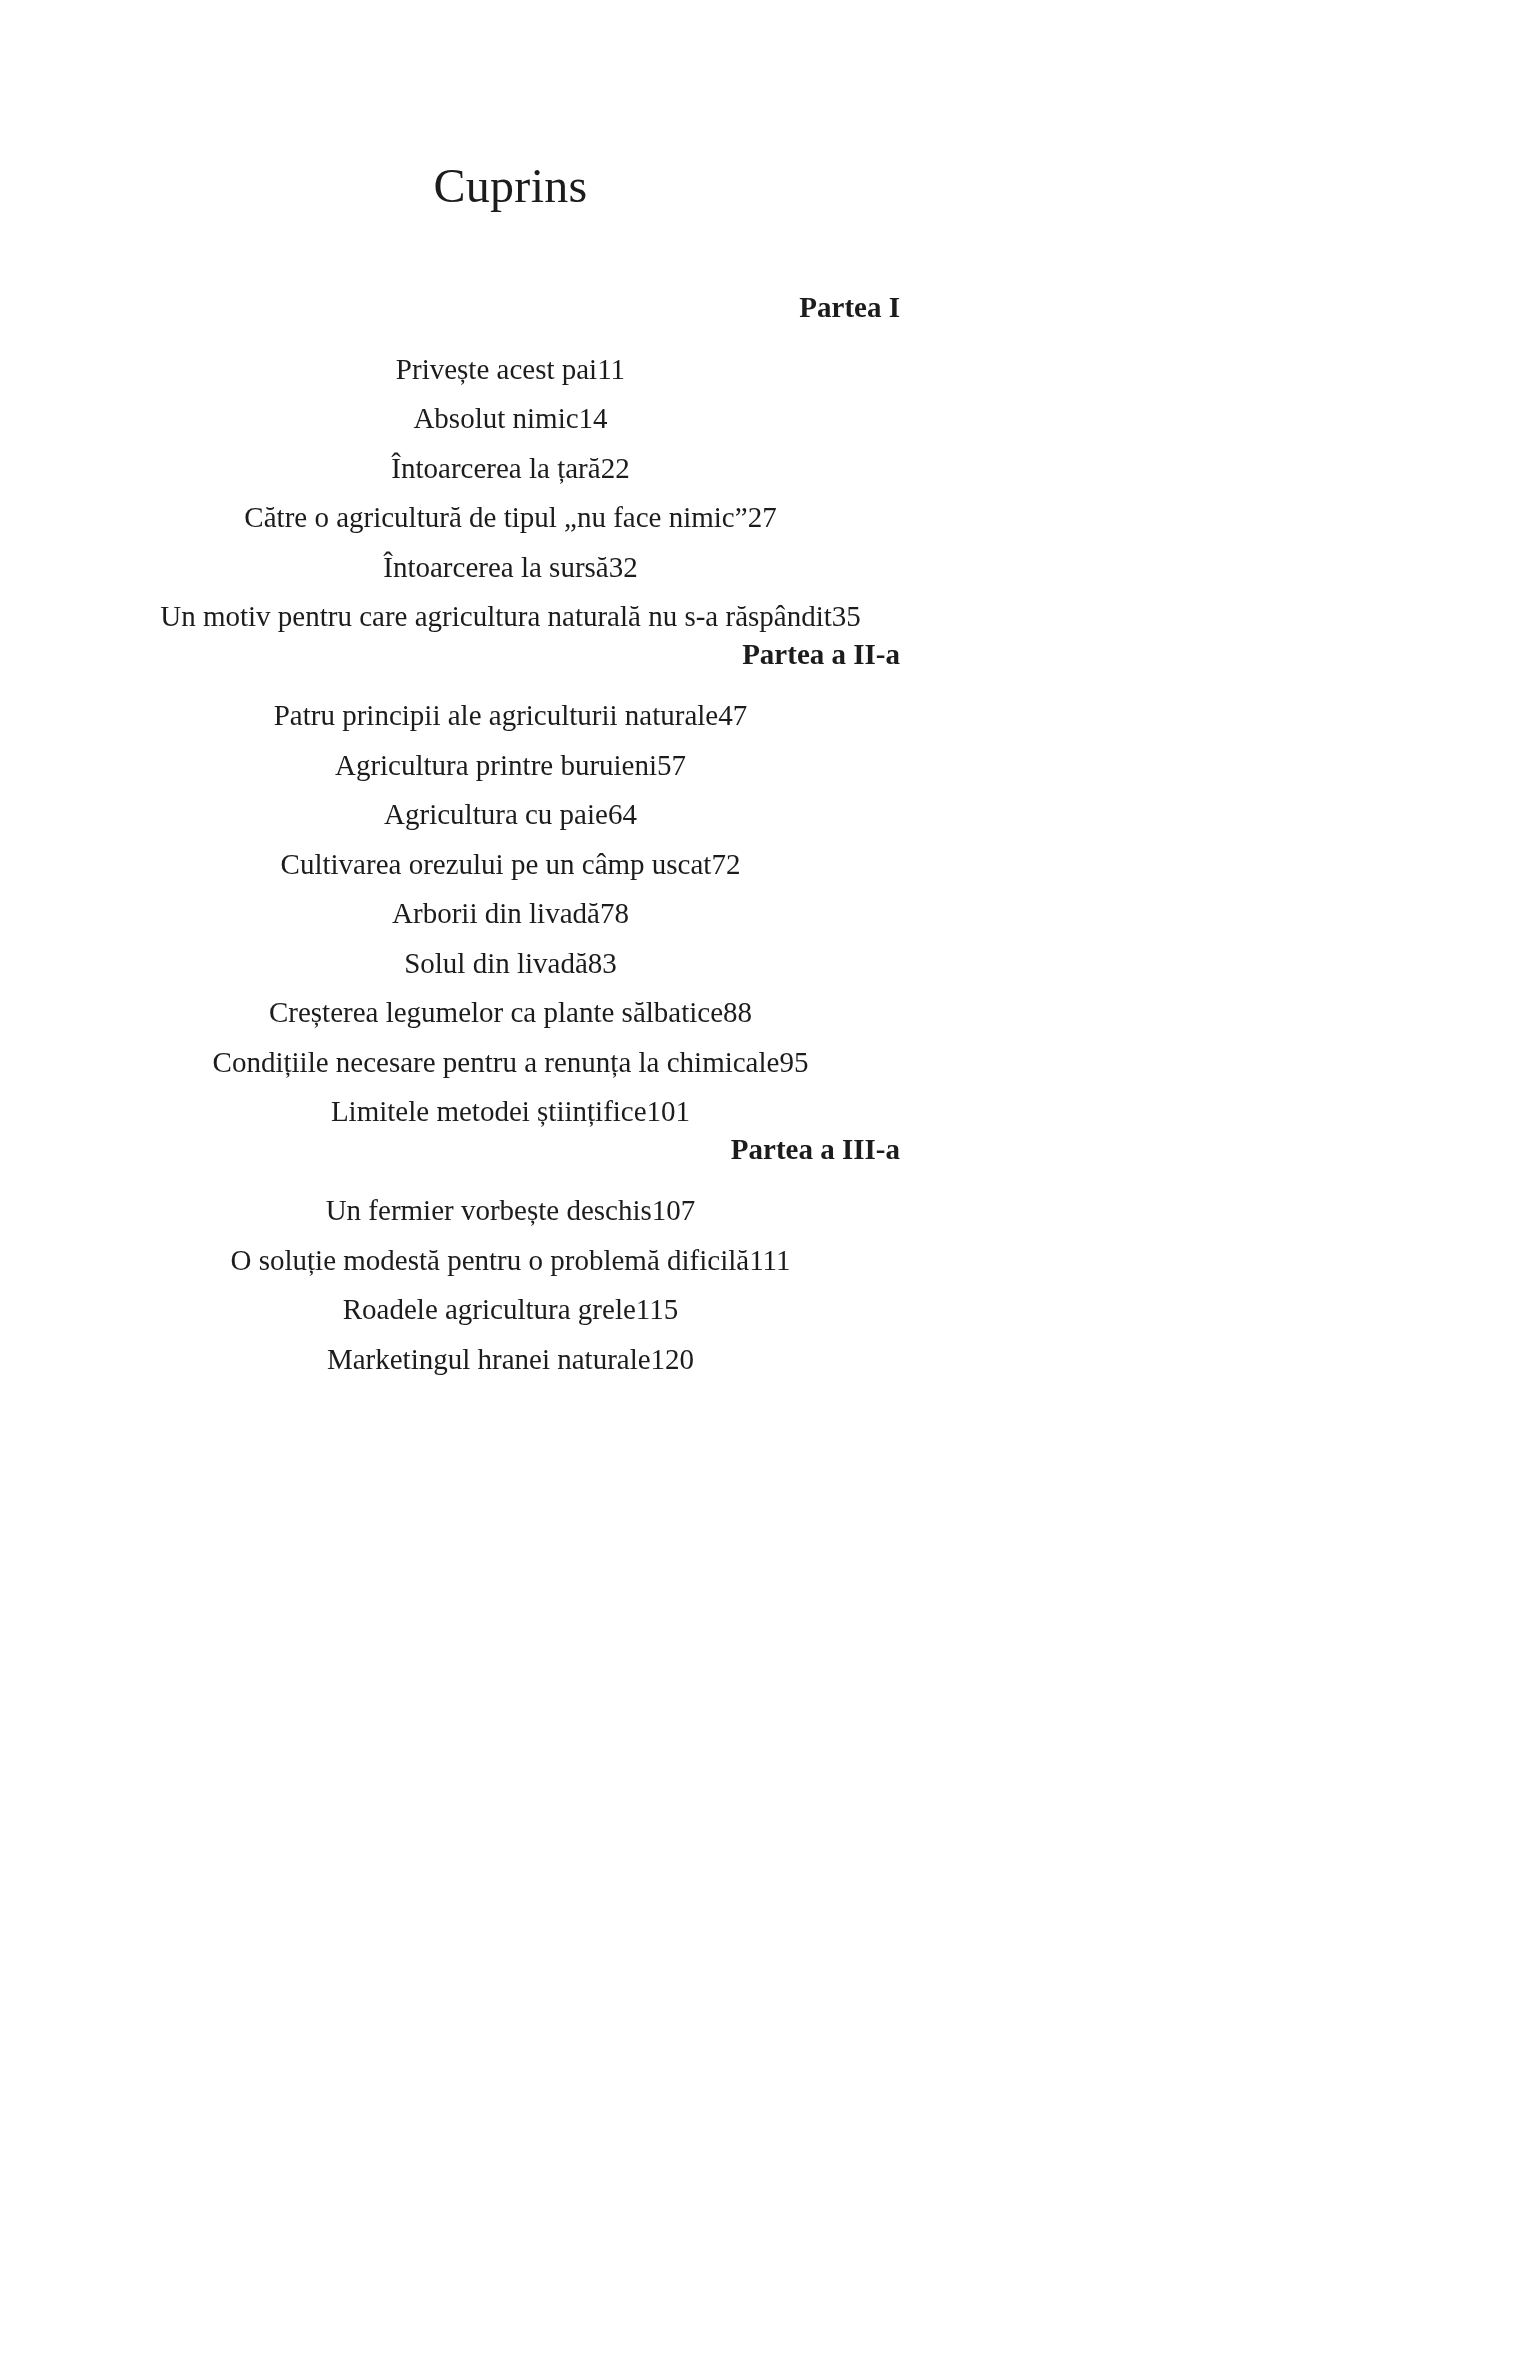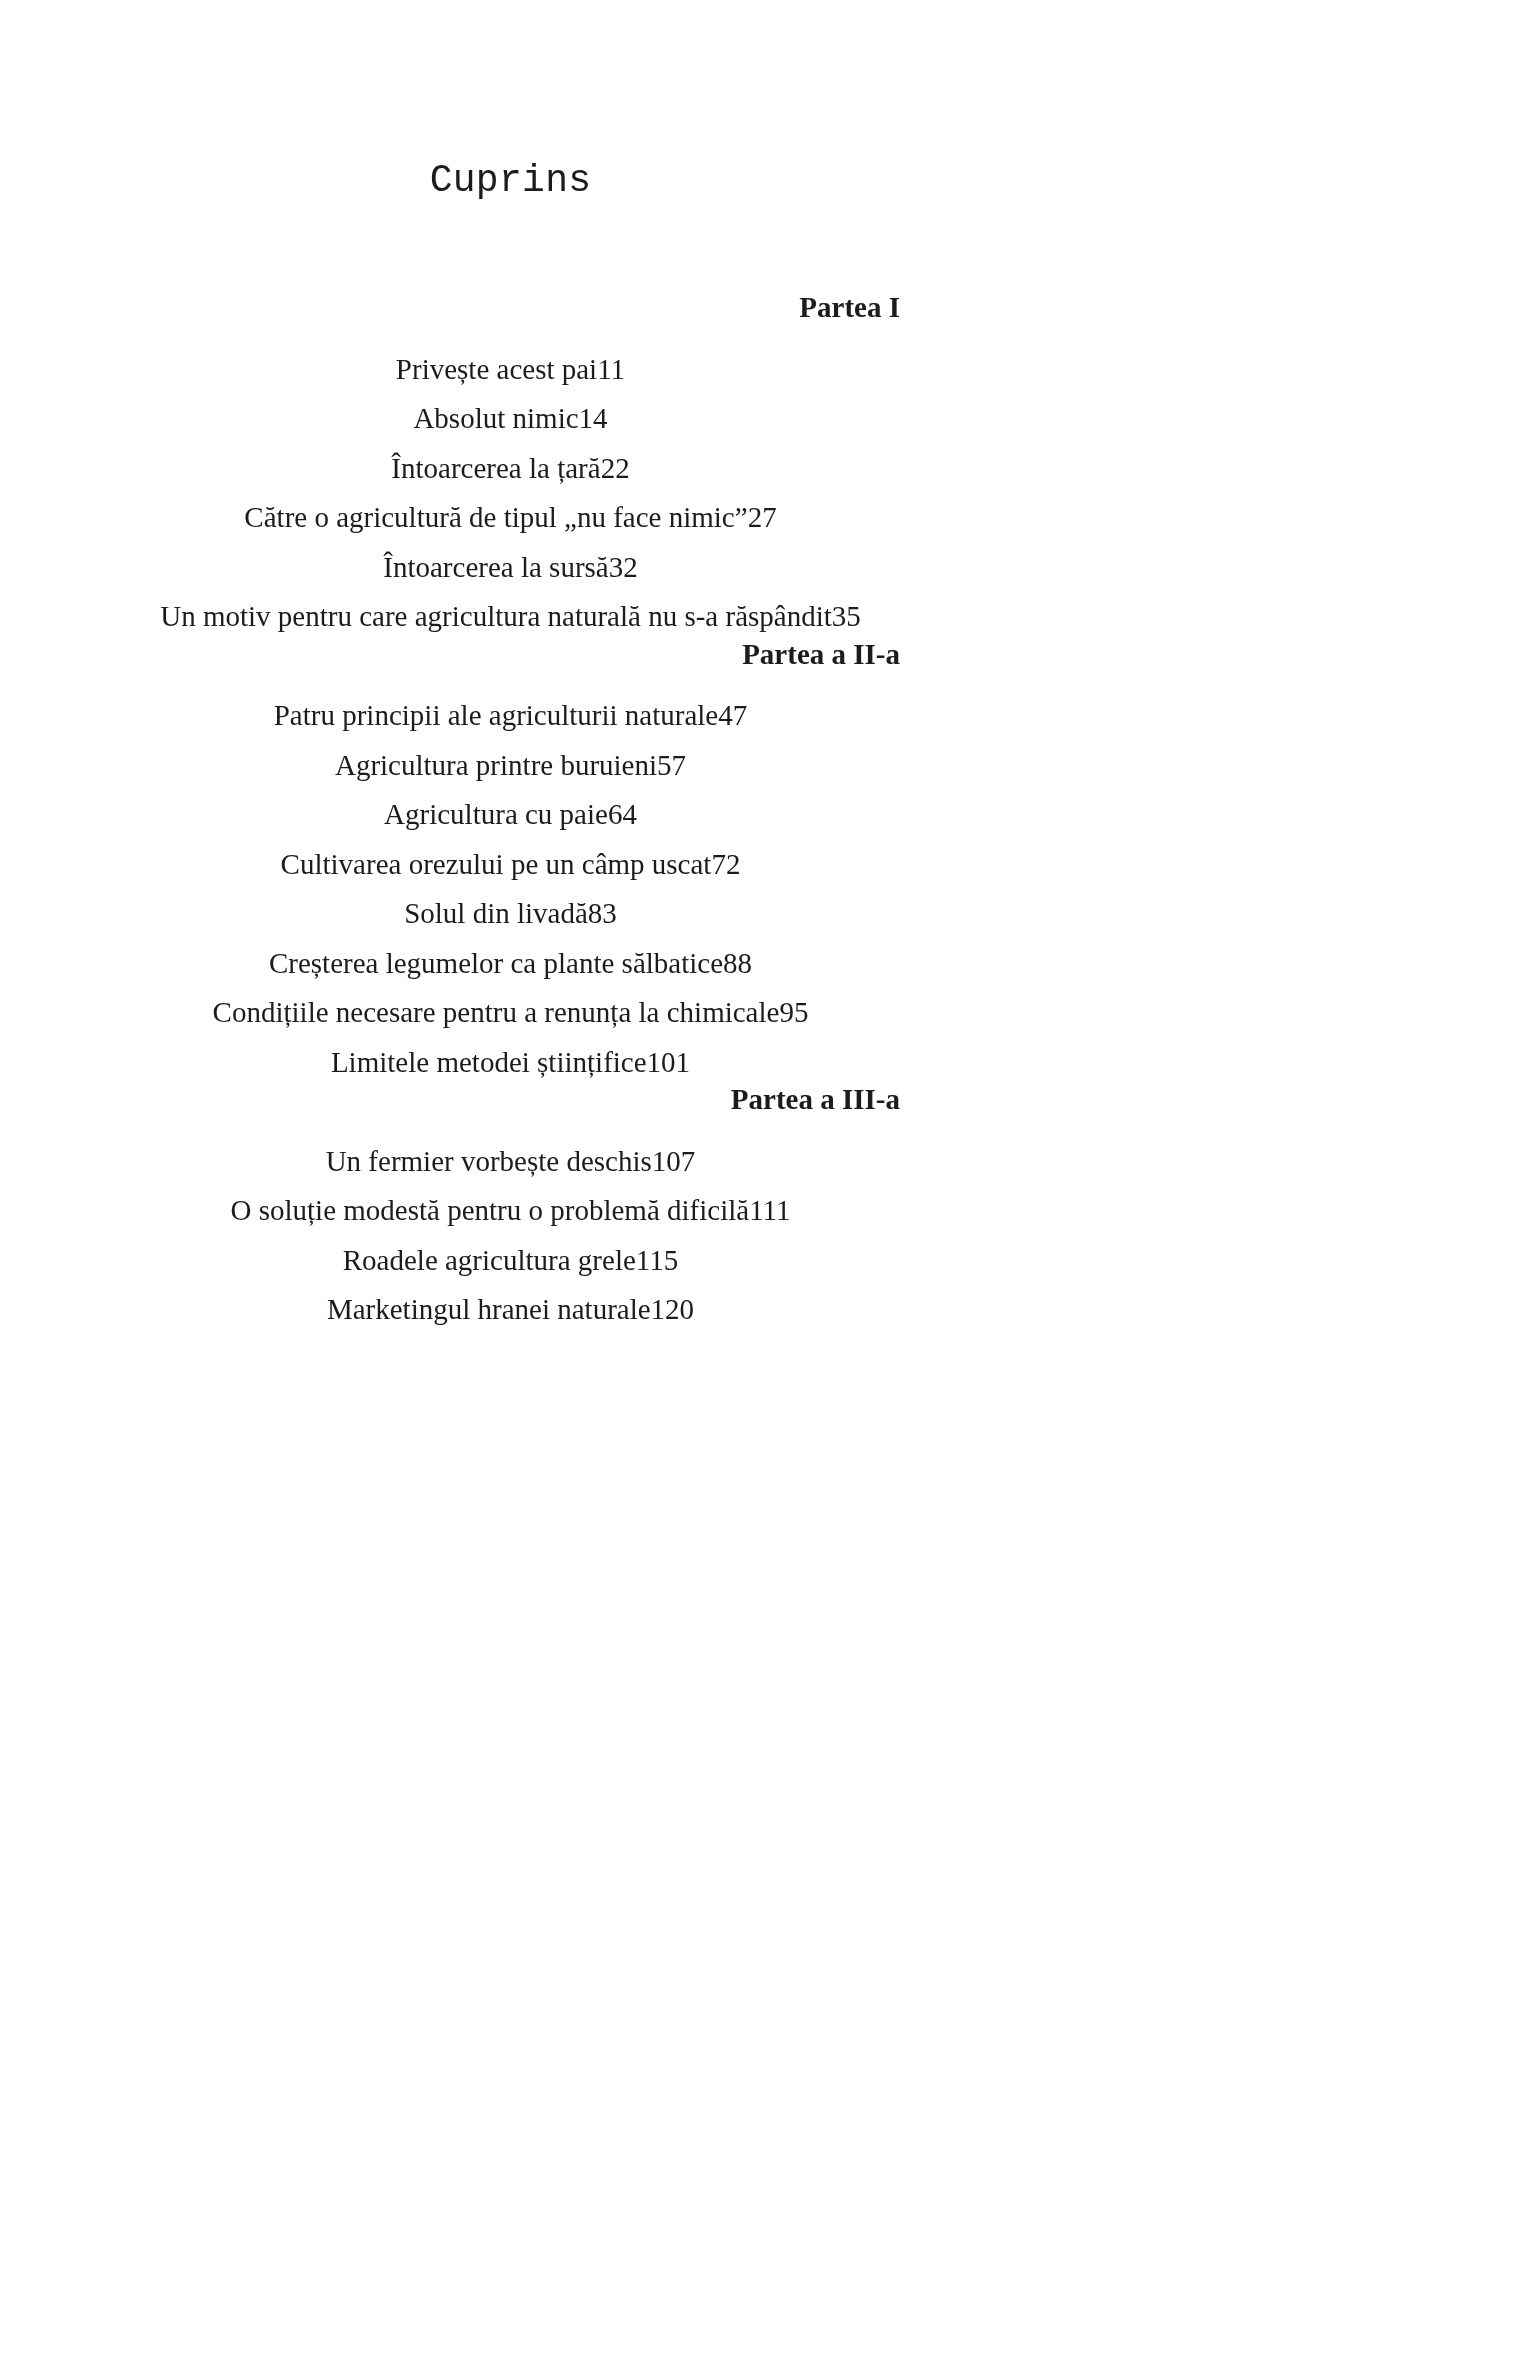--- a/index.html
+++ b/index.html
@@ -13,25 +13,24 @@
       color: #1c1c1c;
       overflow: hidden;
     }
     .book-title {
       position: absolute;
       left: 121px;
       top: 160px;
       width: 779px;
       margin: 0;
       text-align: center;
-      font-size: 38px;
+      font-size: 48px;
       font-weight: 400;
       line-height: 1.1;
       letter-spacing: 0.3px;
-      font-family: Liberation Mono, monospace;
     }
     .toc {
       position: absolute;
       left: 121px;
       top: 283px;
       width: 779px;
     }
     .row {
       height: 49.5px;
       line-height: 49.5px;
@@ -98,20 +97,24 @@
     </div>
     <div class="row entry">
       <span class="t">Agricultura cu paie</span>
       <span class="p">64</span>
     </div>
     <div class="row entry">
       <span class="t">Cultivarea orezului pe un câmp uscat</span>
       <span class="p">72</span>
     </div>
     <div class="row entry">
+      <span class="t">Arborii din livadă</span>
+      <span class="p">78</span>
+    </div>
+    <div class="row entry">
       <span class="t">Solul din livadă</span>
       <span class="p">83</span>
     </div>
     <div class="row entry">
       <span class="t">Creșterea legumelor ca plante sălbatice</span>
       <span class="p">88</span>
     </div>
     <div class="row entry">
       <span class="t">Condițiile necesare pentru a renunța la chimicale</span>
       <span class="p">95</span>

